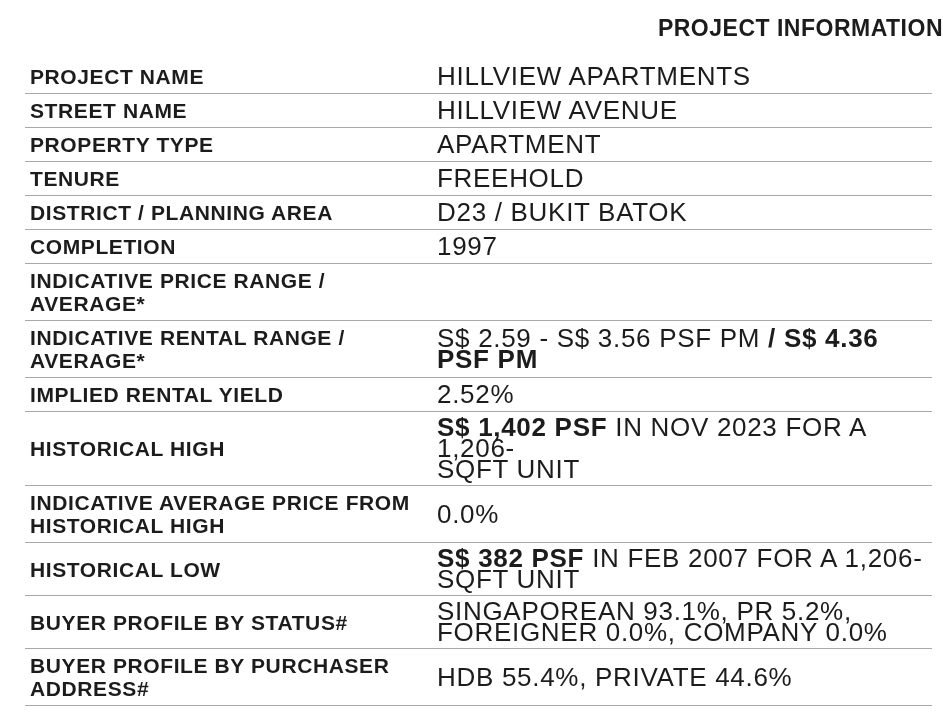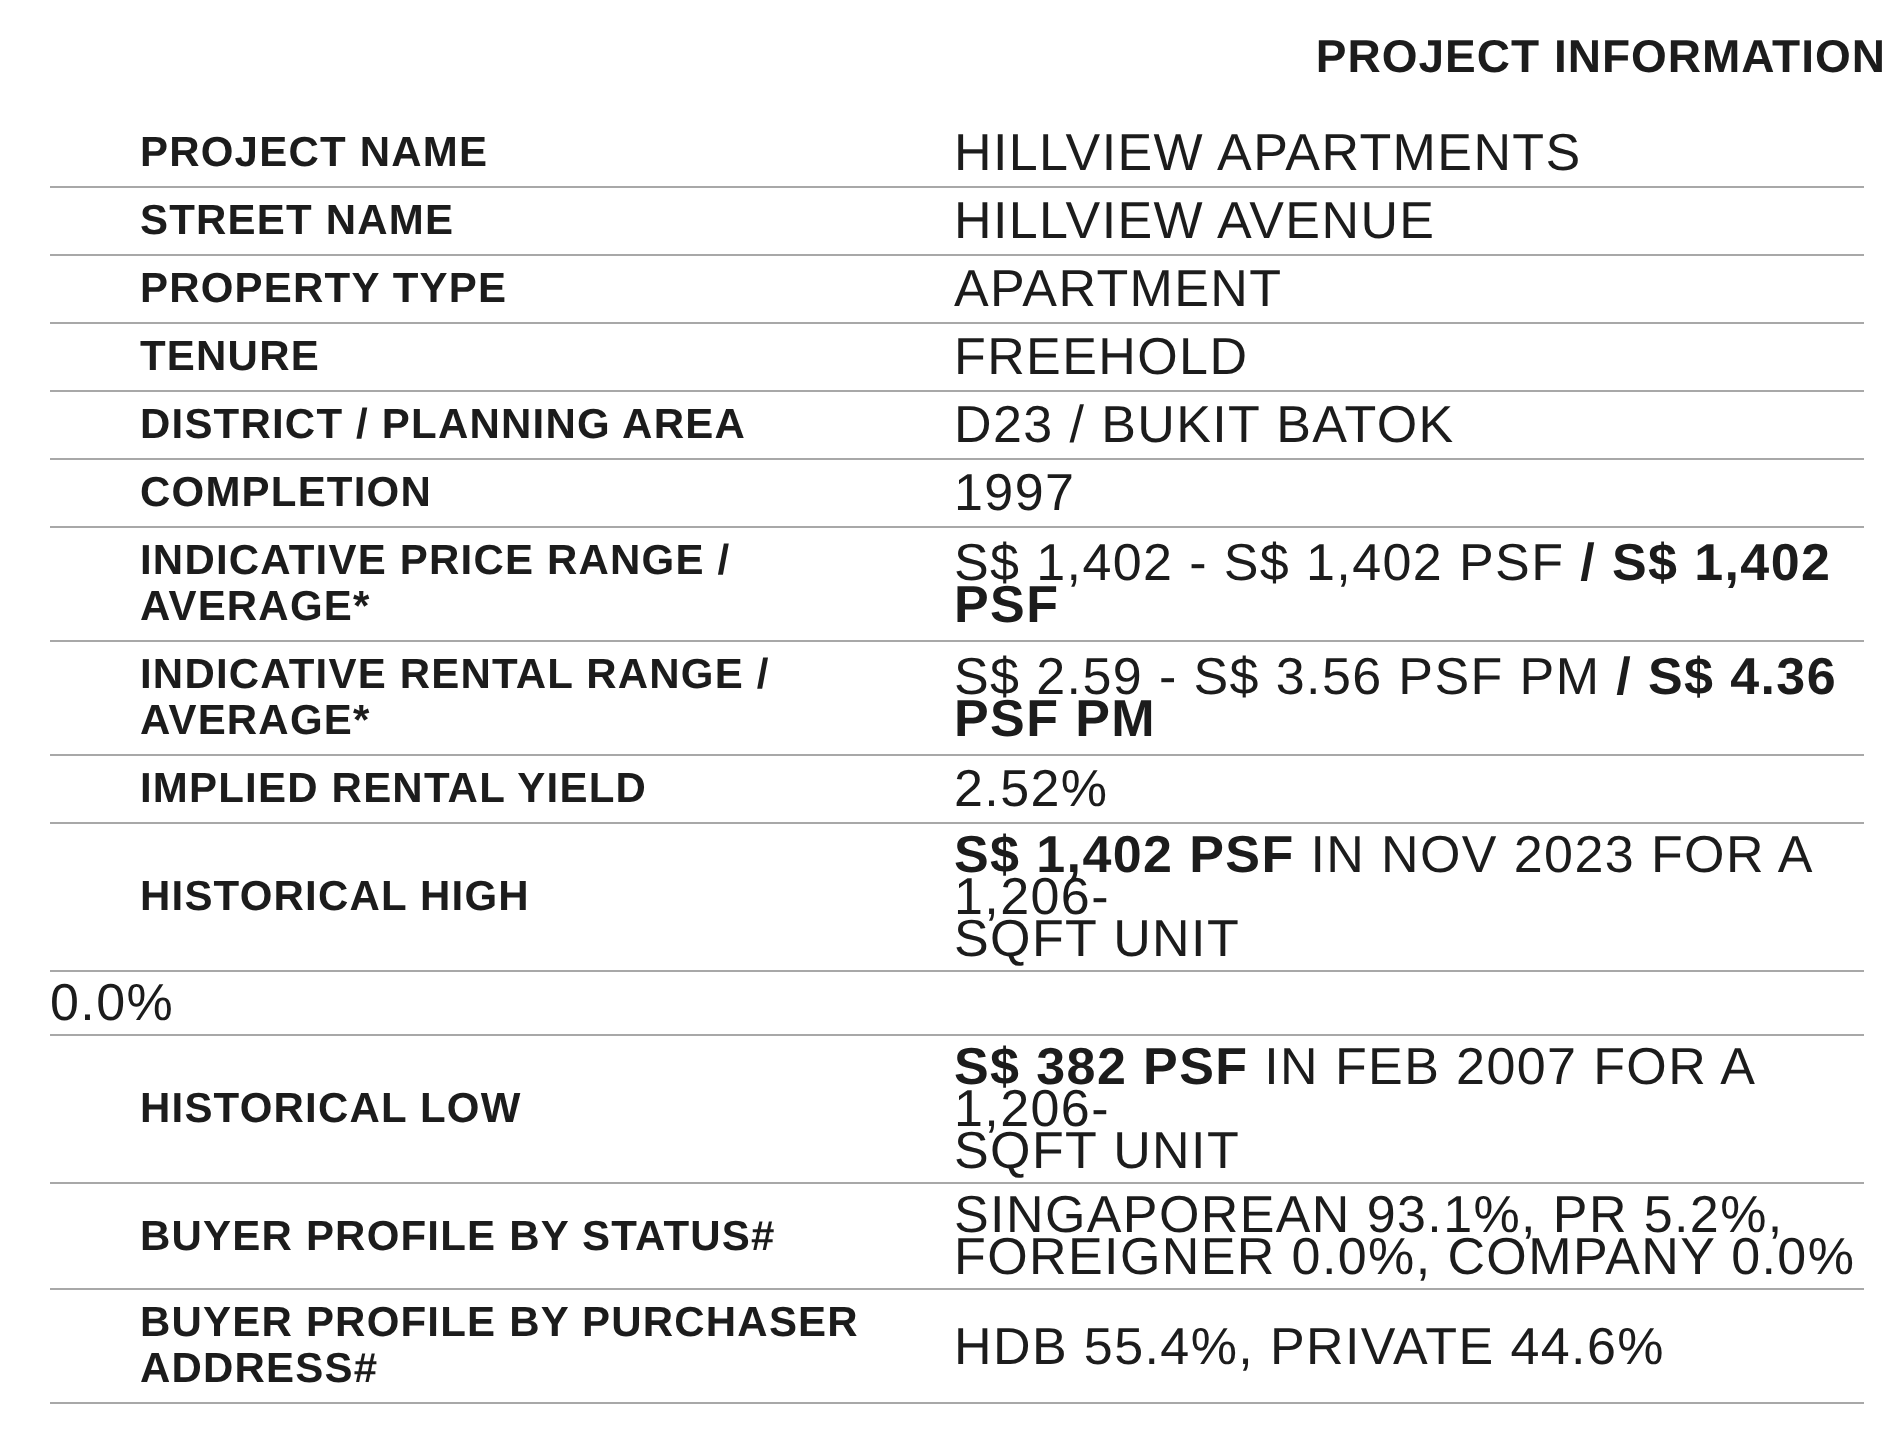--- a/index.html
+++ b/index.html
@@ -29,21 +29,20 @@
   }
   .row .label {
     flex: 0 0 412px;
     box-sizing: border-box;
     padding-left: 5px;
     padding-right: 25px;
     font-weight: bold;
     font-size: 21px;
     line-height: 23px;
     letter-spacing: 0.6px;
-    margin-left: 40px;
   }
   .row .value {
     flex: 1;
     font-size: 26px;
     line-height: 21px;
     letter-spacing: 0.7px;
     white-space: pre-line;
   }
   .value .b { font-weight: bold; }
 </style>
@@ -72,36 +71,36 @@
     <div class="row">
       <div class="label">DISTRICT / PLANNING AREA</div>
       <div class="value"><span>D23 / BUKIT BATOK</span></div>
     </div>
     <div class="row">
       <div class="label">COMPLETION</div>
       <div class="value"><span>1997</span></div>
     </div>
     <div class="row">
       <div class="label">INDICATIVE PRICE RANGE / AVERAGE*</div>
-      <div class="value"><span>S$ 1,402 - S$ 1,402 PSF </span><span class="b">/ S$ 1,402 PSF</span></div>
     </div>
     <div class="row">
       <div class="label">INDICATIVE RENTAL RANGE / AVERAGE*</div>
       <div class="value"><span>S$ 2.59 - S$ 3.56 PSF PM </span><span class="b">/ S$ 4.36 PSF PM</span></div>
     </div>
     <div class="row">
       <div class="label">IMPLIED RENTAL YIELD</div>
       <div class="value"><span>2.52%</span></div>
     </div>
     <div class="row">
       <div class="label">HISTORICAL HIGH</div>
       <div class="value"><span class="b">S$ 1,402 PSF</span><span> IN NOV 2023 FOR A 1,206-
 SQFT UNIT</span></div>
     </div>
     <div class="row">
+      <div class="label">INDICATIVE AVERAGE PRICE FROM HISTORICAL HIGH</div>
       <div class="value"><span>0.0%</span></div>
     </div>
     <div class="row">
       <div class="label">HISTORICAL LOW</div>
       <div class="value"><span class="b">S$ 382 PSF</span><span> IN FEB 2007 FOR A 1,206-
 SQFT UNIT</span></div>
     </div>
     <div class="row">
       <div class="label">BUYER PROFILE BY STATUS#</div>
       <div class="value"><span>SINGAPOREAN 93.1%, PR 5.2%,

